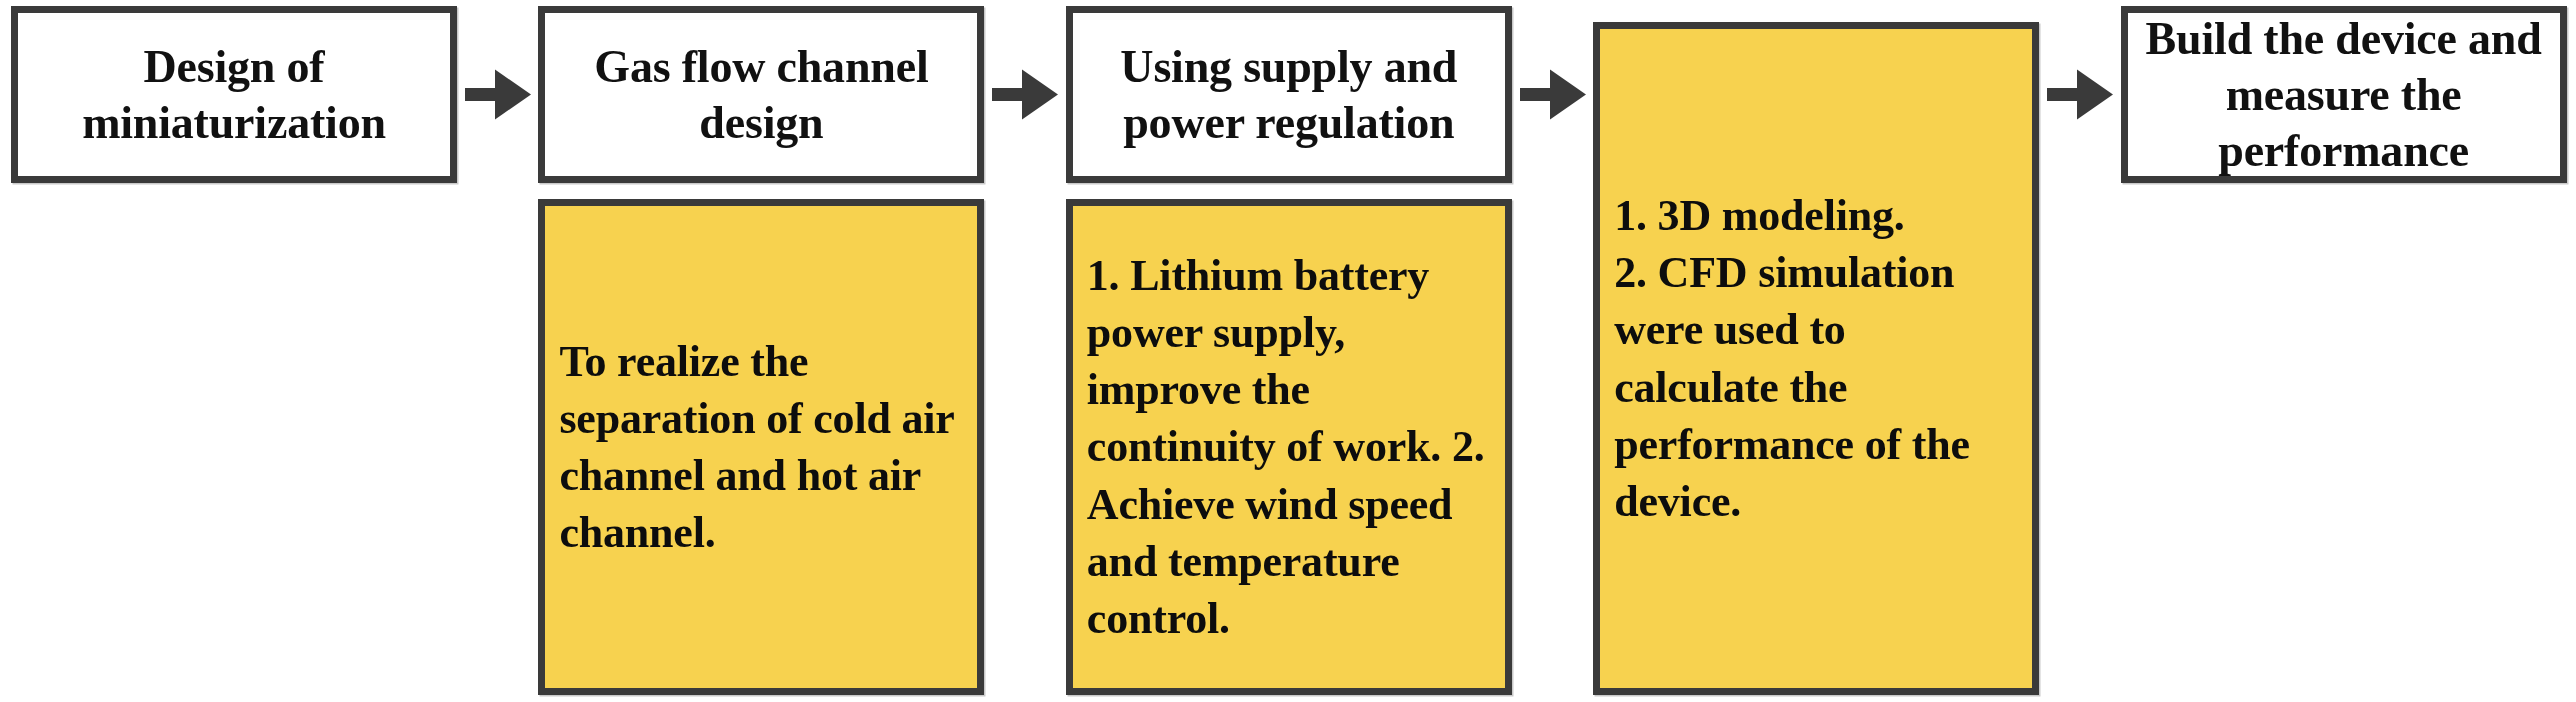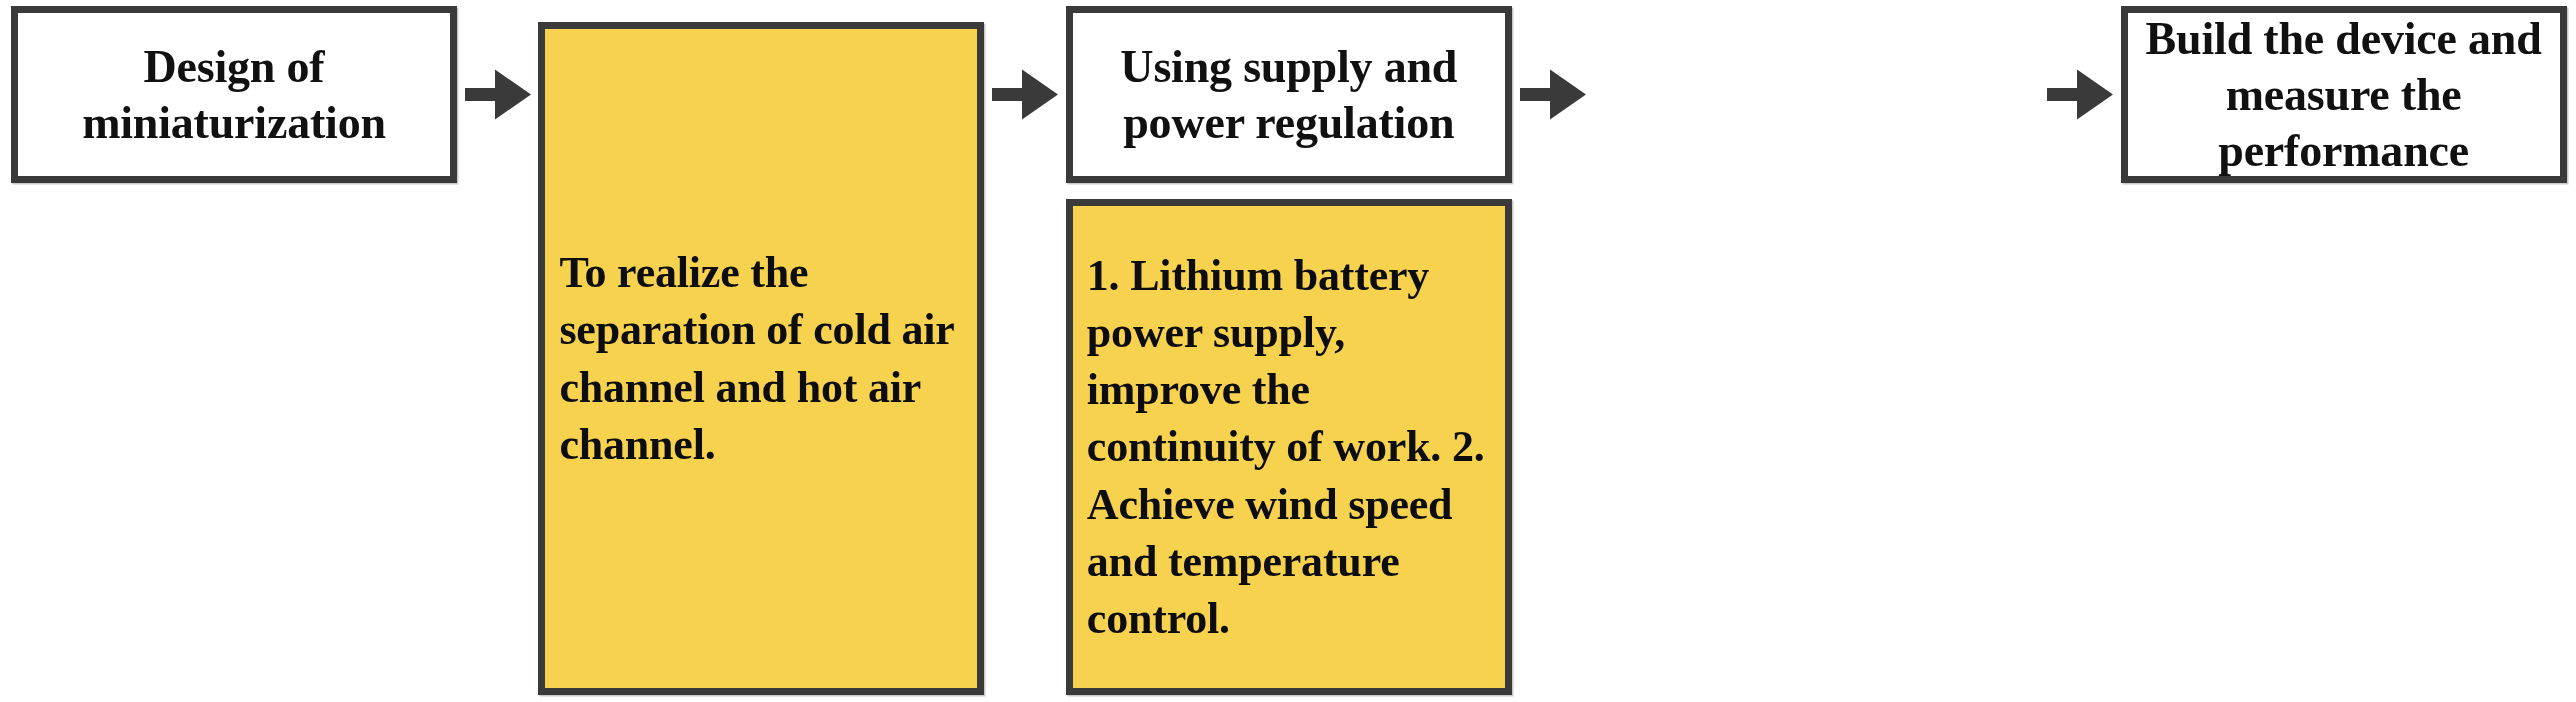--- a/index.html
+++ b/index.html
@@ -138,20 +138,24 @@
   </div>
 
   <div class="arrow-slot">
     <div class="arrow">
       <span class="shaft"></span>
       <span class="head"></span>
     </div>
   </div>
 
   <div class="column">
+    <div class="header-box">
+      <div class="header-text">Gas flow channel
+design</div>
+    </div>
     <div class="gap"></div>
     <div class="body-box">
       <div class="body-text"> To realize the separation of cold air channel and hot air channel.</div>
     </div>
   </div>
 
   <div class="arrow-slot">
     <div class="arrow">
       <span class="shaft"></span>
       <span class="head"></span>
@@ -171,20 +175,24 @@
 
   <div class="arrow-slot">
     <div class="arrow">
       <span class="shaft"></span>
       <span class="head"></span>
     </div>
   </div>
 
   <div class="column">
     <div class="gap"></div>
+    <div class="body-box">
+      <div class="body-text">1. 3D modeling.
+2. CFD simulation were used to calculate the performance of the device.</div>
+    </div>
   </div>
 
   <div class="arrow-slot">
     <div class="arrow">
       <span class="shaft"></span>
       <span class="head"></span>
     </div>
   </div>
 
   <div class="column">

